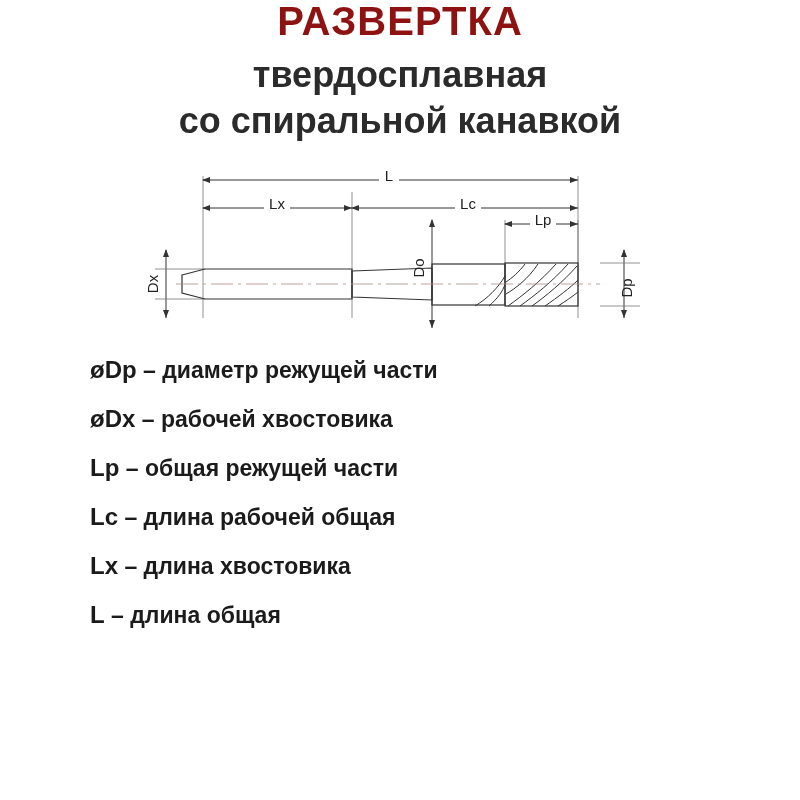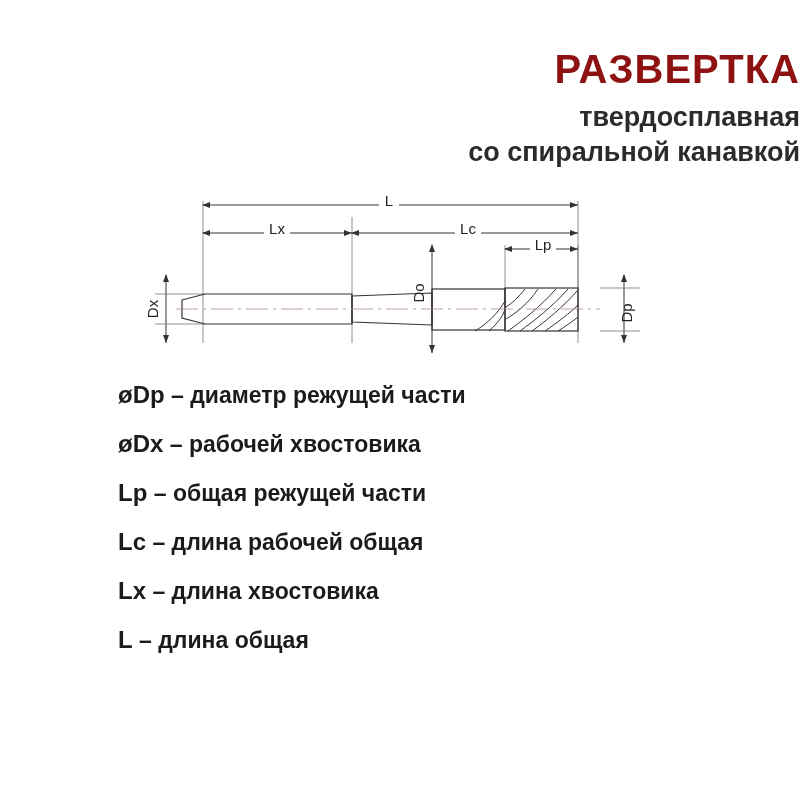--- a/index.html
+++ b/index.html
@@ -16,33 +16,32 @@
     overflow: hidden;
   }
   .page {
     position: relative;
     width: 800px;
     height: 800px;
   }
 
   
   .header {
-    padding-top: 48px;
-    text-align: right;
+    text-align: center;
   }
   .title {
     font-size: 40px;
     font-weight: bold;
     letter-spacing: 1px;
     color: #8e1212;
     line-height: 1.05;
     margin: 0 0 10px 0;
   }
   .subtitle {
-    font-size: 27px;
+    font-size: 36px;
     font-weight: bold;
     color: #2b2b2b;
     line-height: 1.28;
   }
   .subtitle div {
     margin: 0;
   }
 
   
   .drawing {
@@ -51,21 +50,21 @@
     height: 190px;
     margin-top: 14px;
   }
   .drawing svg {
     display: block;
   }
 
   
   .legend {
     margin-top: 10px;
-    padding-left: 118px;
+    padding-left: 90px;
   }
   .legend-row {
     font-size: 23px;
     line-height: 1.0;
     margin-bottom: 25px;
     white-space: nowrap;
     color: #1b1b1b;
   }
   .legend-sym {
     font-weight: bold;

